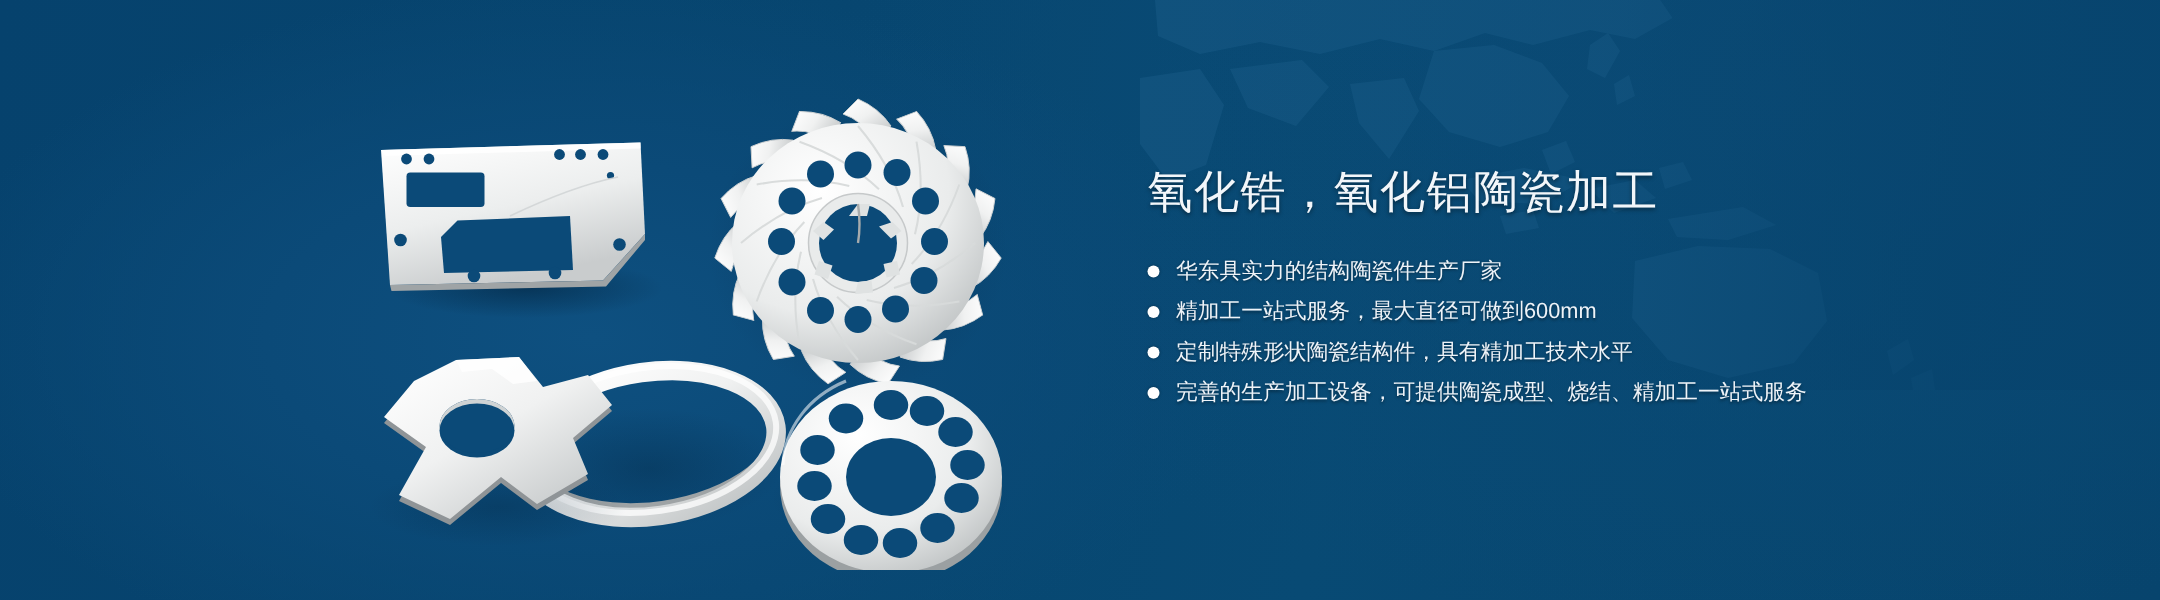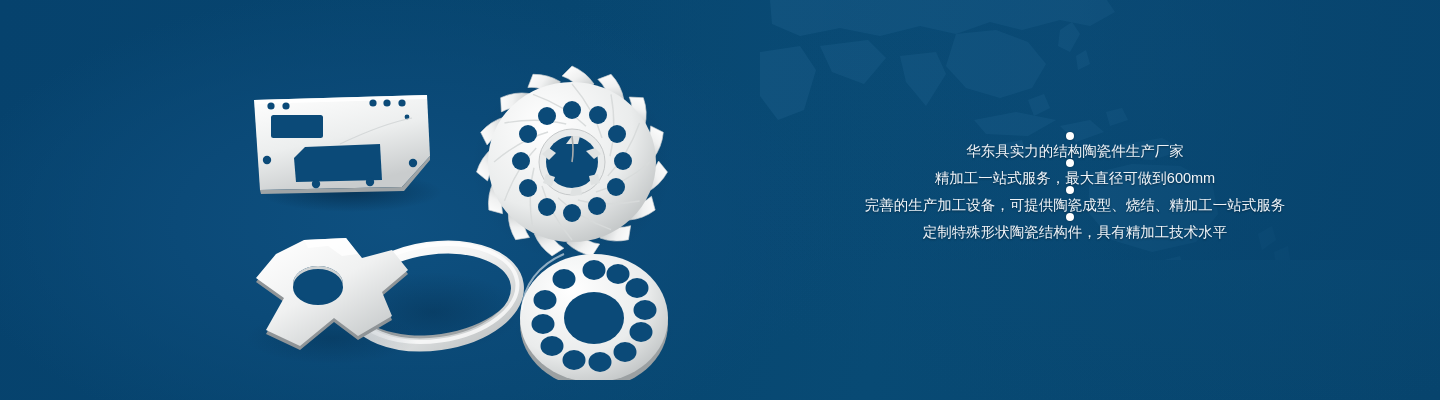--- a/index.html
+++ b/index.html
@@ -28,21 +28,21 @@
   }
   
   #textblock{position:absolute;left:765px;top:110px;width:620px;}
   #title{
     font-size:30px;line-height:38px;color:#f2f6fa;letter-spacing:1px;
     font-weight:400;white-space:nowrap;
     text-shadow:0 1px 3px rgba(0,0,0,.45);
   }
   #bullets{margin-top:22px;list-style:none;padding:0;}
   .bullet{
-    display:flex;align-items:center;height:22px;margin-bottom:5px;flex-direction:column;
+    display:flex;align-items:center;height:22px;margin-bottom:5px;
   }
   .dot{
     width:8px;height:8px;border-radius:50%;
     background:#ffffff;flex:0 0 auto;margin-right:11px;
     box-shadow:0 0 2px rgba(0,0,0,.35);
   }
   .btext{
     font-size:14.5px;color:#eef3f8;line-height:22px;white-space:nowrap;
     text-shadow:0 1px 2px rgba(0,0,0,.4);
   }
@@ -245,33 +245,34 @@
           <ellipse cx="25" cy="72" rx="11.5" ry="10"></ellipse>
           <ellipse cx="27" cy="48" rx="11.5" ry="10"></ellipse>
           <ellipse cx="46" cy="27" rx="11.5" ry="10"></ellipse>
         </g>
         <path d="M4,58 a74,64 0 0,1 42,-56" stroke="#ffffff" stroke-width="2" fill="none" opacity=".55"></path>
       </g>
     </svg>
   </div>
 
   <div id="textblock">
+    <div id="title">氧化锆，氧化铝陶瓷加工</div>
     <ul id="bullets">
       <li class="bullet">
         <span class="dot"></span>
         <span class="btext">华东具实力的结构陶瓷件生产厂家</span>
       </li>
       <li class="bullet">
         <span class="dot"></span>
         <span class="btext">精加工一站式服务，最大直径可做到600mm</span>
       </li>
       <li class="bullet">
         <span class="dot"></span>
+        <span class="btext">定制特殊形状陶瓷结构件，具有精加工技术水平</span>
+      </li>
+      <li class="bullet">
+        <span class="dot"></span>
         <span class="btext">完善的生产加工设备，可提供陶瓷成型、烧结、精加工一站式服务</span>
-      </li>
-      <li class="bullet">
-        <span class="dot"></span>
-        <span class="btext">定制特殊形状陶瓷结构件，具有精加工技术水平</span>
       </li>
     </ul>
   </div>
 
 </div>
 
 </body></html>

